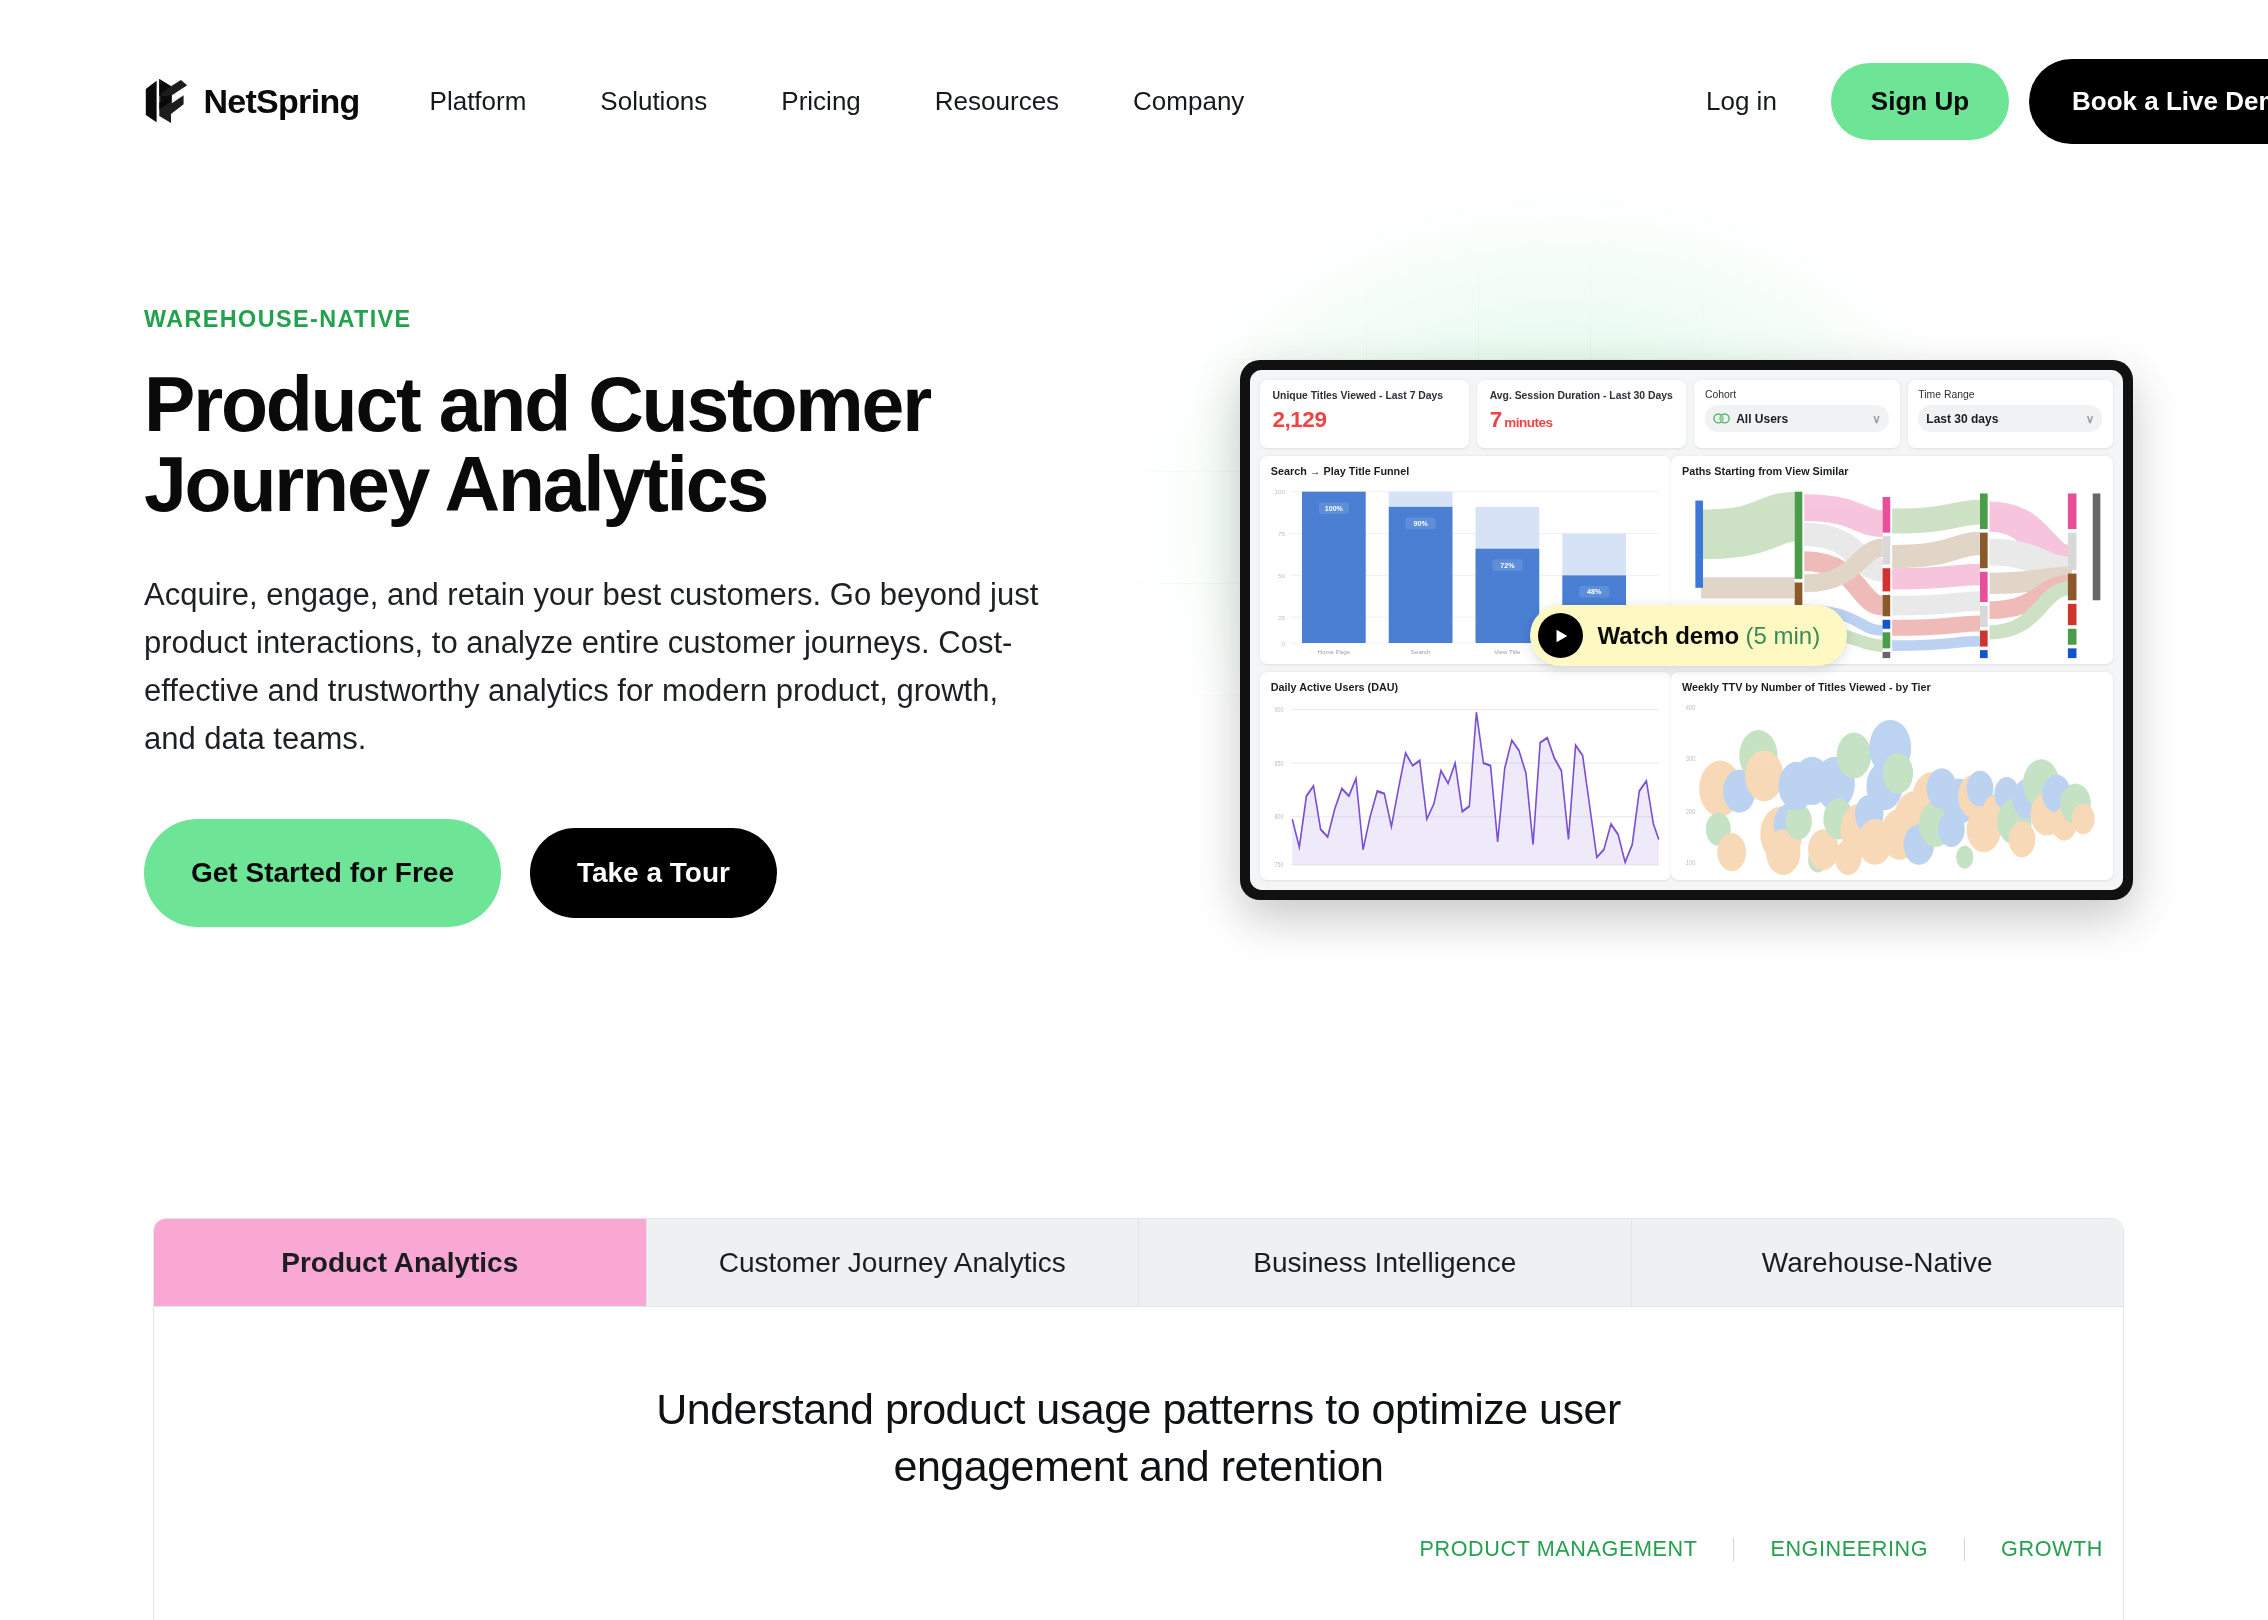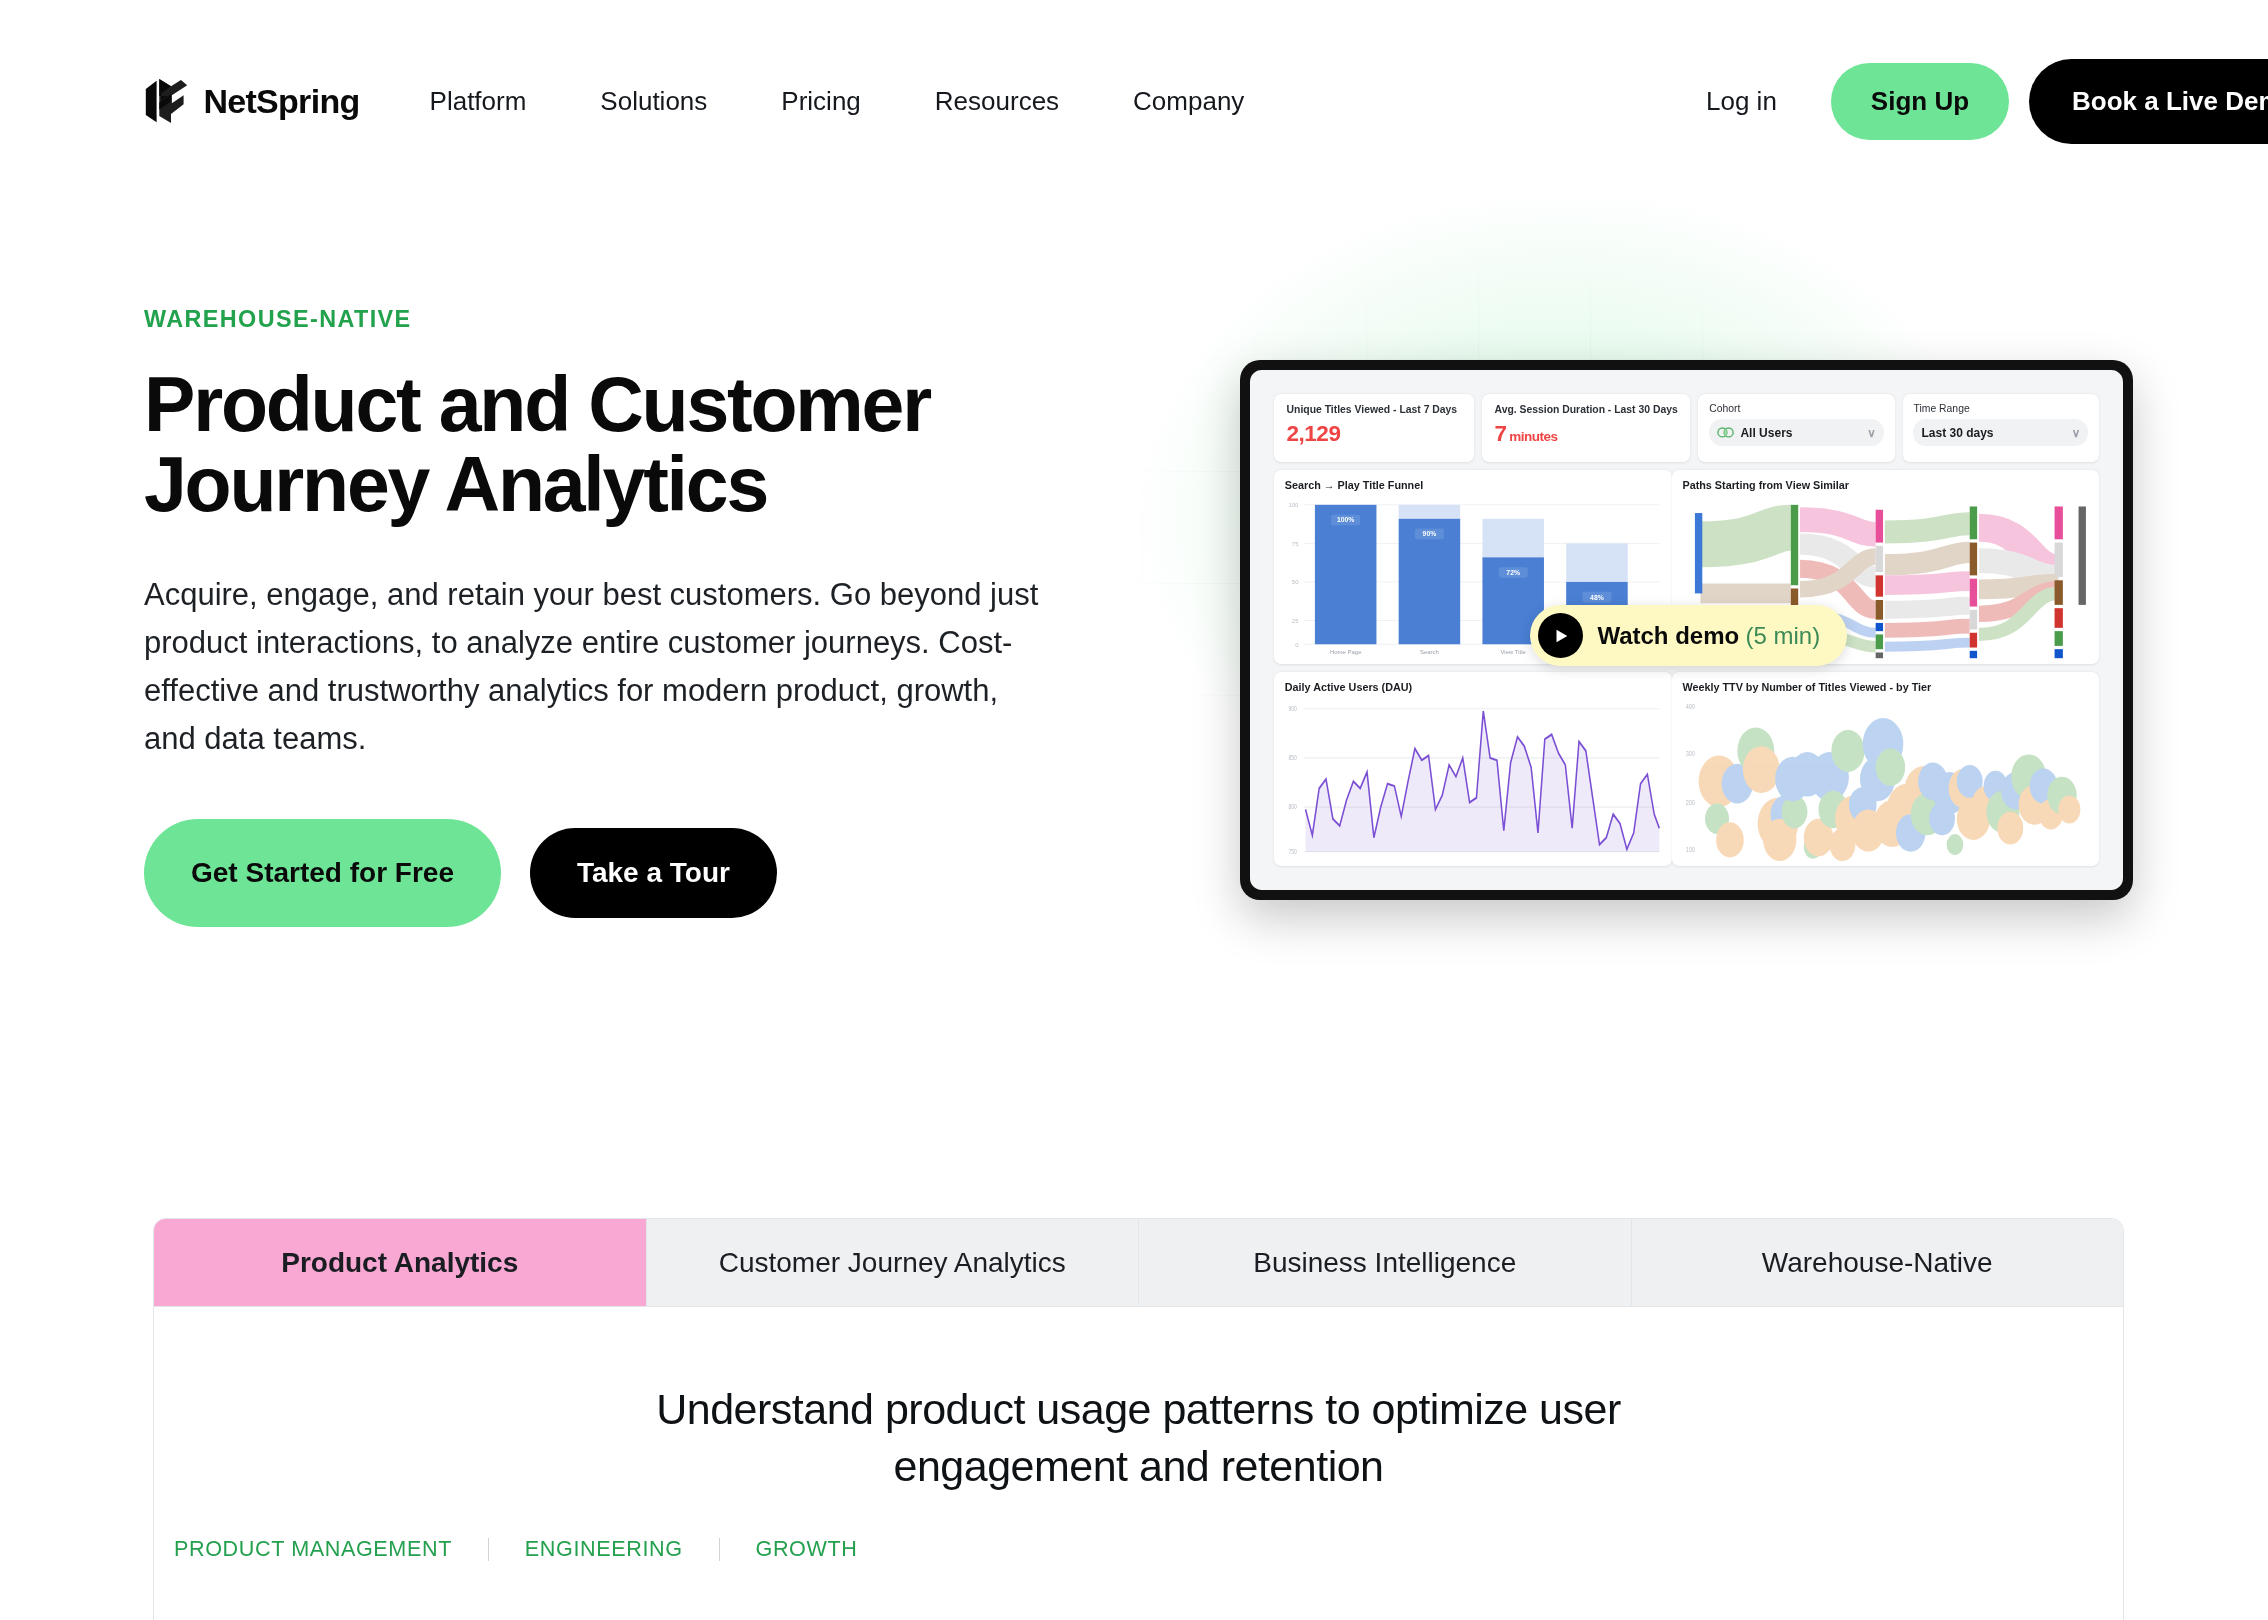--- a/index.html
+++ b/index.html
@@ -194,21 +194,21 @@
     background: #111111;
     border-radius: 20px;
     padding: 10px;
     box-shadow: 0 18px 47px rgba(0,0,0,0.22);
     z-index: 6;
   }
   .dash-screen {
     width: 100%; height: 100%;
     background: #f4f5f7;
     border-radius: 11.7px;
-    padding: 24px;
+    padding: 10px;
     display: flex;
     flex-direction: column;
     gap: 8px;
     overflow: hidden;
     justify-content: flex-end;
   }
   .kpi-row { display: flex; gap: 8px; height: 68px; flex: none; }
   .kpi-card {
     background: #ffffff;
     border-radius: 7.2px;
@@ -340,21 +340,21 @@
     line-height: 1.33;
     font-weight: 400;
     color: #0f1215;
     letter-spacing: -0.5px;
     max-width: 1170px;
     margin: 0 auto 41px;
   }
   .tab-cats {
     display: flex;
     align-items: center;
-    justify-content: flex-start;
+    justify-content: flex-end;
     gap: 16px;
   }
   .tab-cat {
     font-size: 21.6px;
     letter-spacing: 0.6px;
     color: #24a04f;
     padding: 0 20px;
     cursor: pointer;
     white-space: nowrap;
   }

